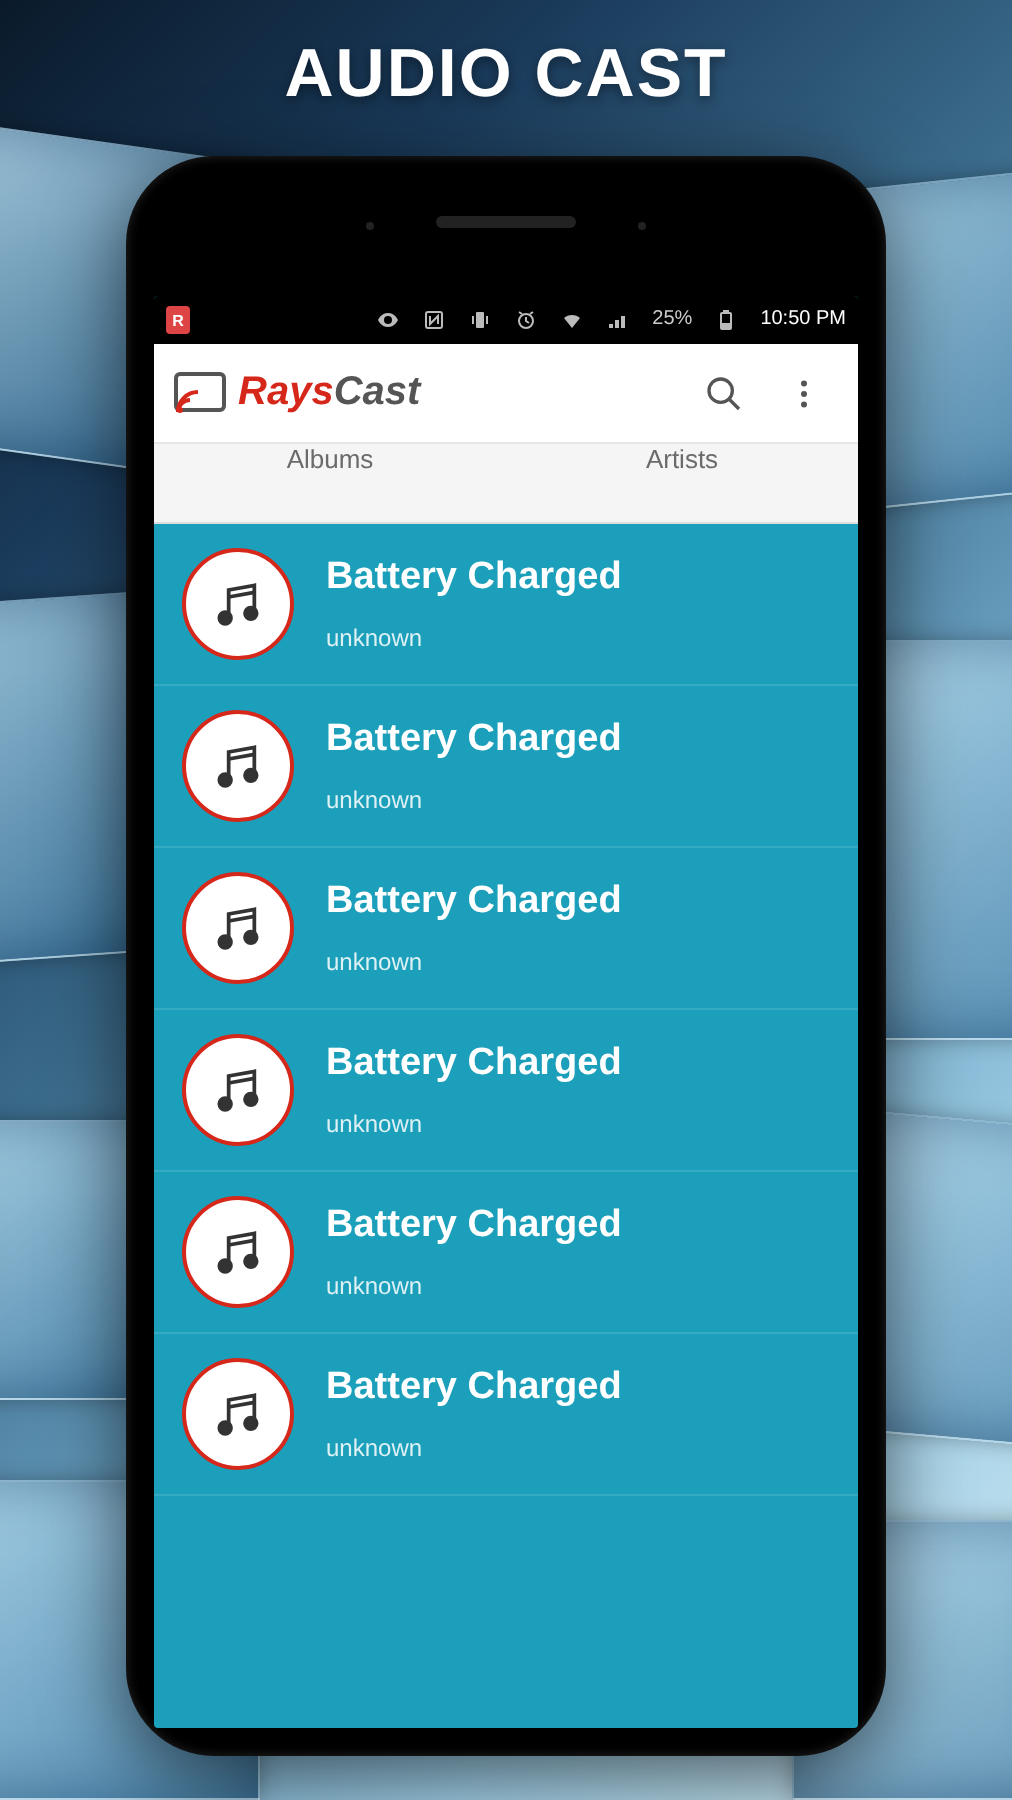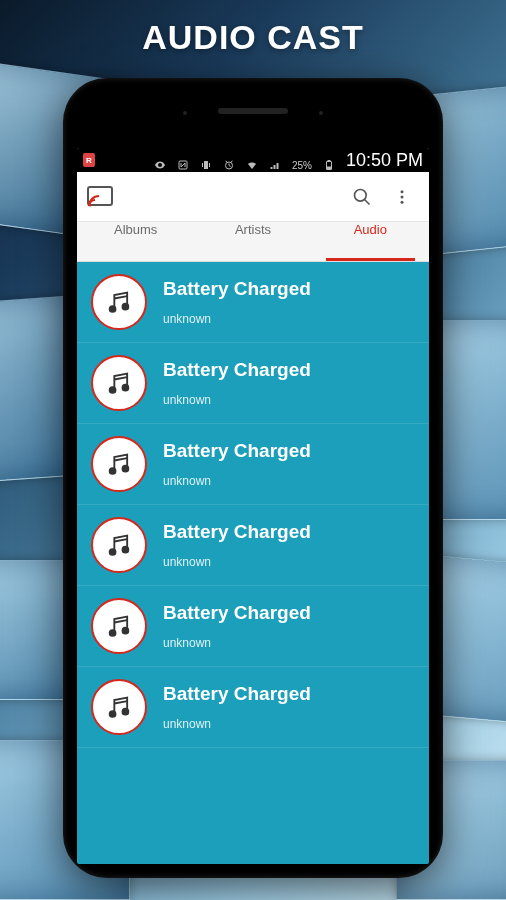--- a/index.html
+++ b/index.html
@@ -62,24 +62,24 @@
     background: #000;
     color: #ccc;
     display: flex;
     align-items: center;
     font-size: 11px;
     padding: 0 6px;
     gap: 4px;
   }
   .statusbar .left { display:flex; gap:4px; align-items:center; }
   .statusbar .spacer { flex:1; }
-  .statusbar .right { display:flex; gap:11px; align-items:flex-end; }
+  .statusbar .right { display:flex; gap:11px; align-items:flex-start; }
   .sb-sim { width:12px; height:14px; background:#d44; border-radius:2px; display:flex; align-items:center; justify-content:center; color:#fff; font-size:8px; font-weight:700; }
   .sb-ico { width:12px; height:12px; display:inline-block; }
-  .sb-time { font-size:18px; color:#fff; }
+  .sb-time { font-size:10px; color:#fff; }
   
   .titlebar {
     height: 50px;
     background: #fff;
     display: flex;
     align-items: center;
     padding: 0 10px;
     gap: 6px;
     border-bottom: 1px solid #e6e6e6;
   }
@@ -206,20 +206,23 @@
 
     <div class="titlebar">
       <span class="cast-logo">
         <svg viewBox="0 0 26 22" fill="none">
           <rect x="1" y="1" width="24" height="18" rx="2" stroke="#555" stroke-width="2"></rect>
           <path d="M2 20a6 6 0 016-6" stroke="#d6271b" stroke-width="2"></path>
           <path d="M2 20a10 10 0 0110-10" stroke="#d6271b" stroke-width="2"></path>
           <circle cx="3" cy="19" r="1.5" fill="#d6271b"></circle>
         </svg>
       </span>
+      <span class="app-name">
+        <span class="r">Rays</span><span class="c">Cast</span>
+      </span>
       <div class="spacer"></div>
       <div class="title-ico">
         <svg width="20" height="20" viewBox="0 0 24 24" fill="none" stroke="#555" stroke-width="2">
             <circle cx="10" cy="10" r="7"></circle>
             <path d="M21 21l-6-6"></path>
           </svg>
       </div>
       <div class="title-ico">
         <svg width="18" height="18" viewBox="0 0 24 24" fill="#555">
             <circle cx="12" cy="5" r="2"></circle>
@@ -229,23 +232,20 @@
       </div>
     </div>
 
     <div class="tabs">
       <div class="tab">
           <span>Albums</span>
         </div>
       <div class="tab">
           <span>Artists</span>
         </div>
-      <div class="tab active">
-          <span>Audio</span>
-        </div>
     </div>
 
     <div class="list" id="audio-list">
         <div class="row">
           <div class="thumb">
             <svg viewBox="0 0 24 24" fill="none" stroke="#333" stroke-width="1.6">
               <path d="M8 18V6l11-2v12"></path>
               <circle cx="6.5" cy="18" r="2.5" fill="#333"></circle>
               <circle cx="17.5" cy="16" r="2.5" fill="#333"></circle>
               <path d="M8 9l11-2"></path>

